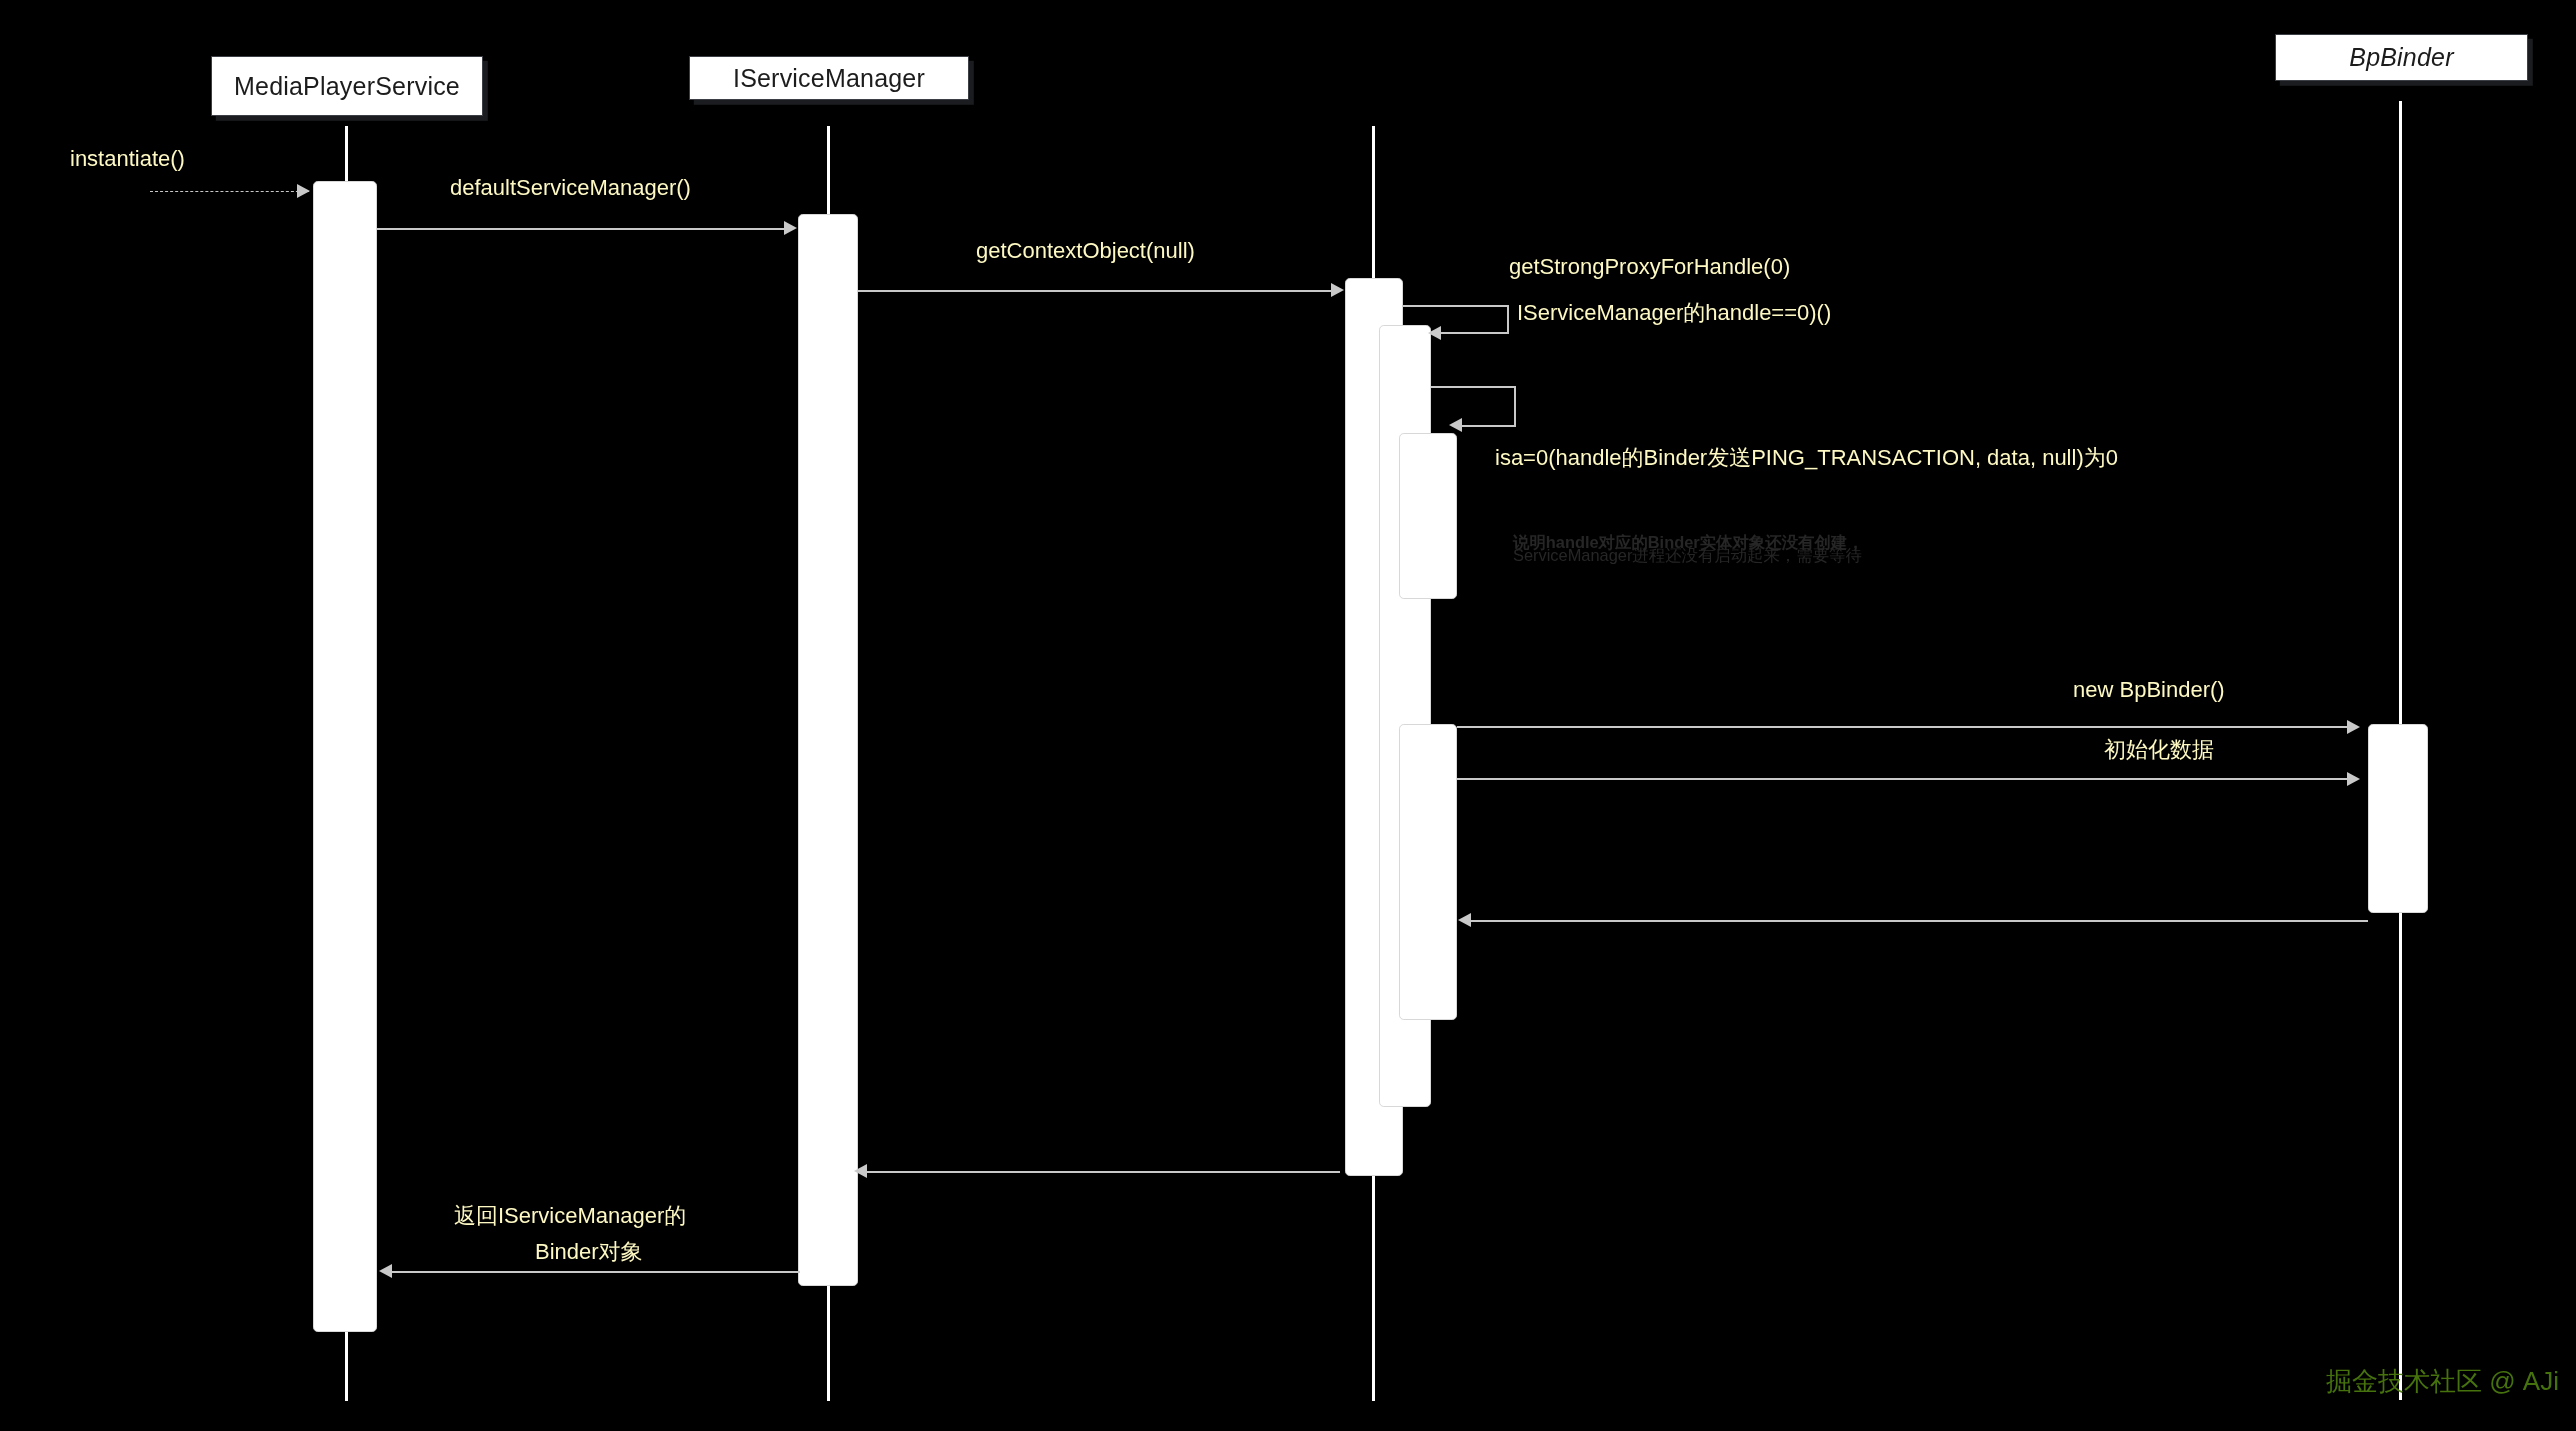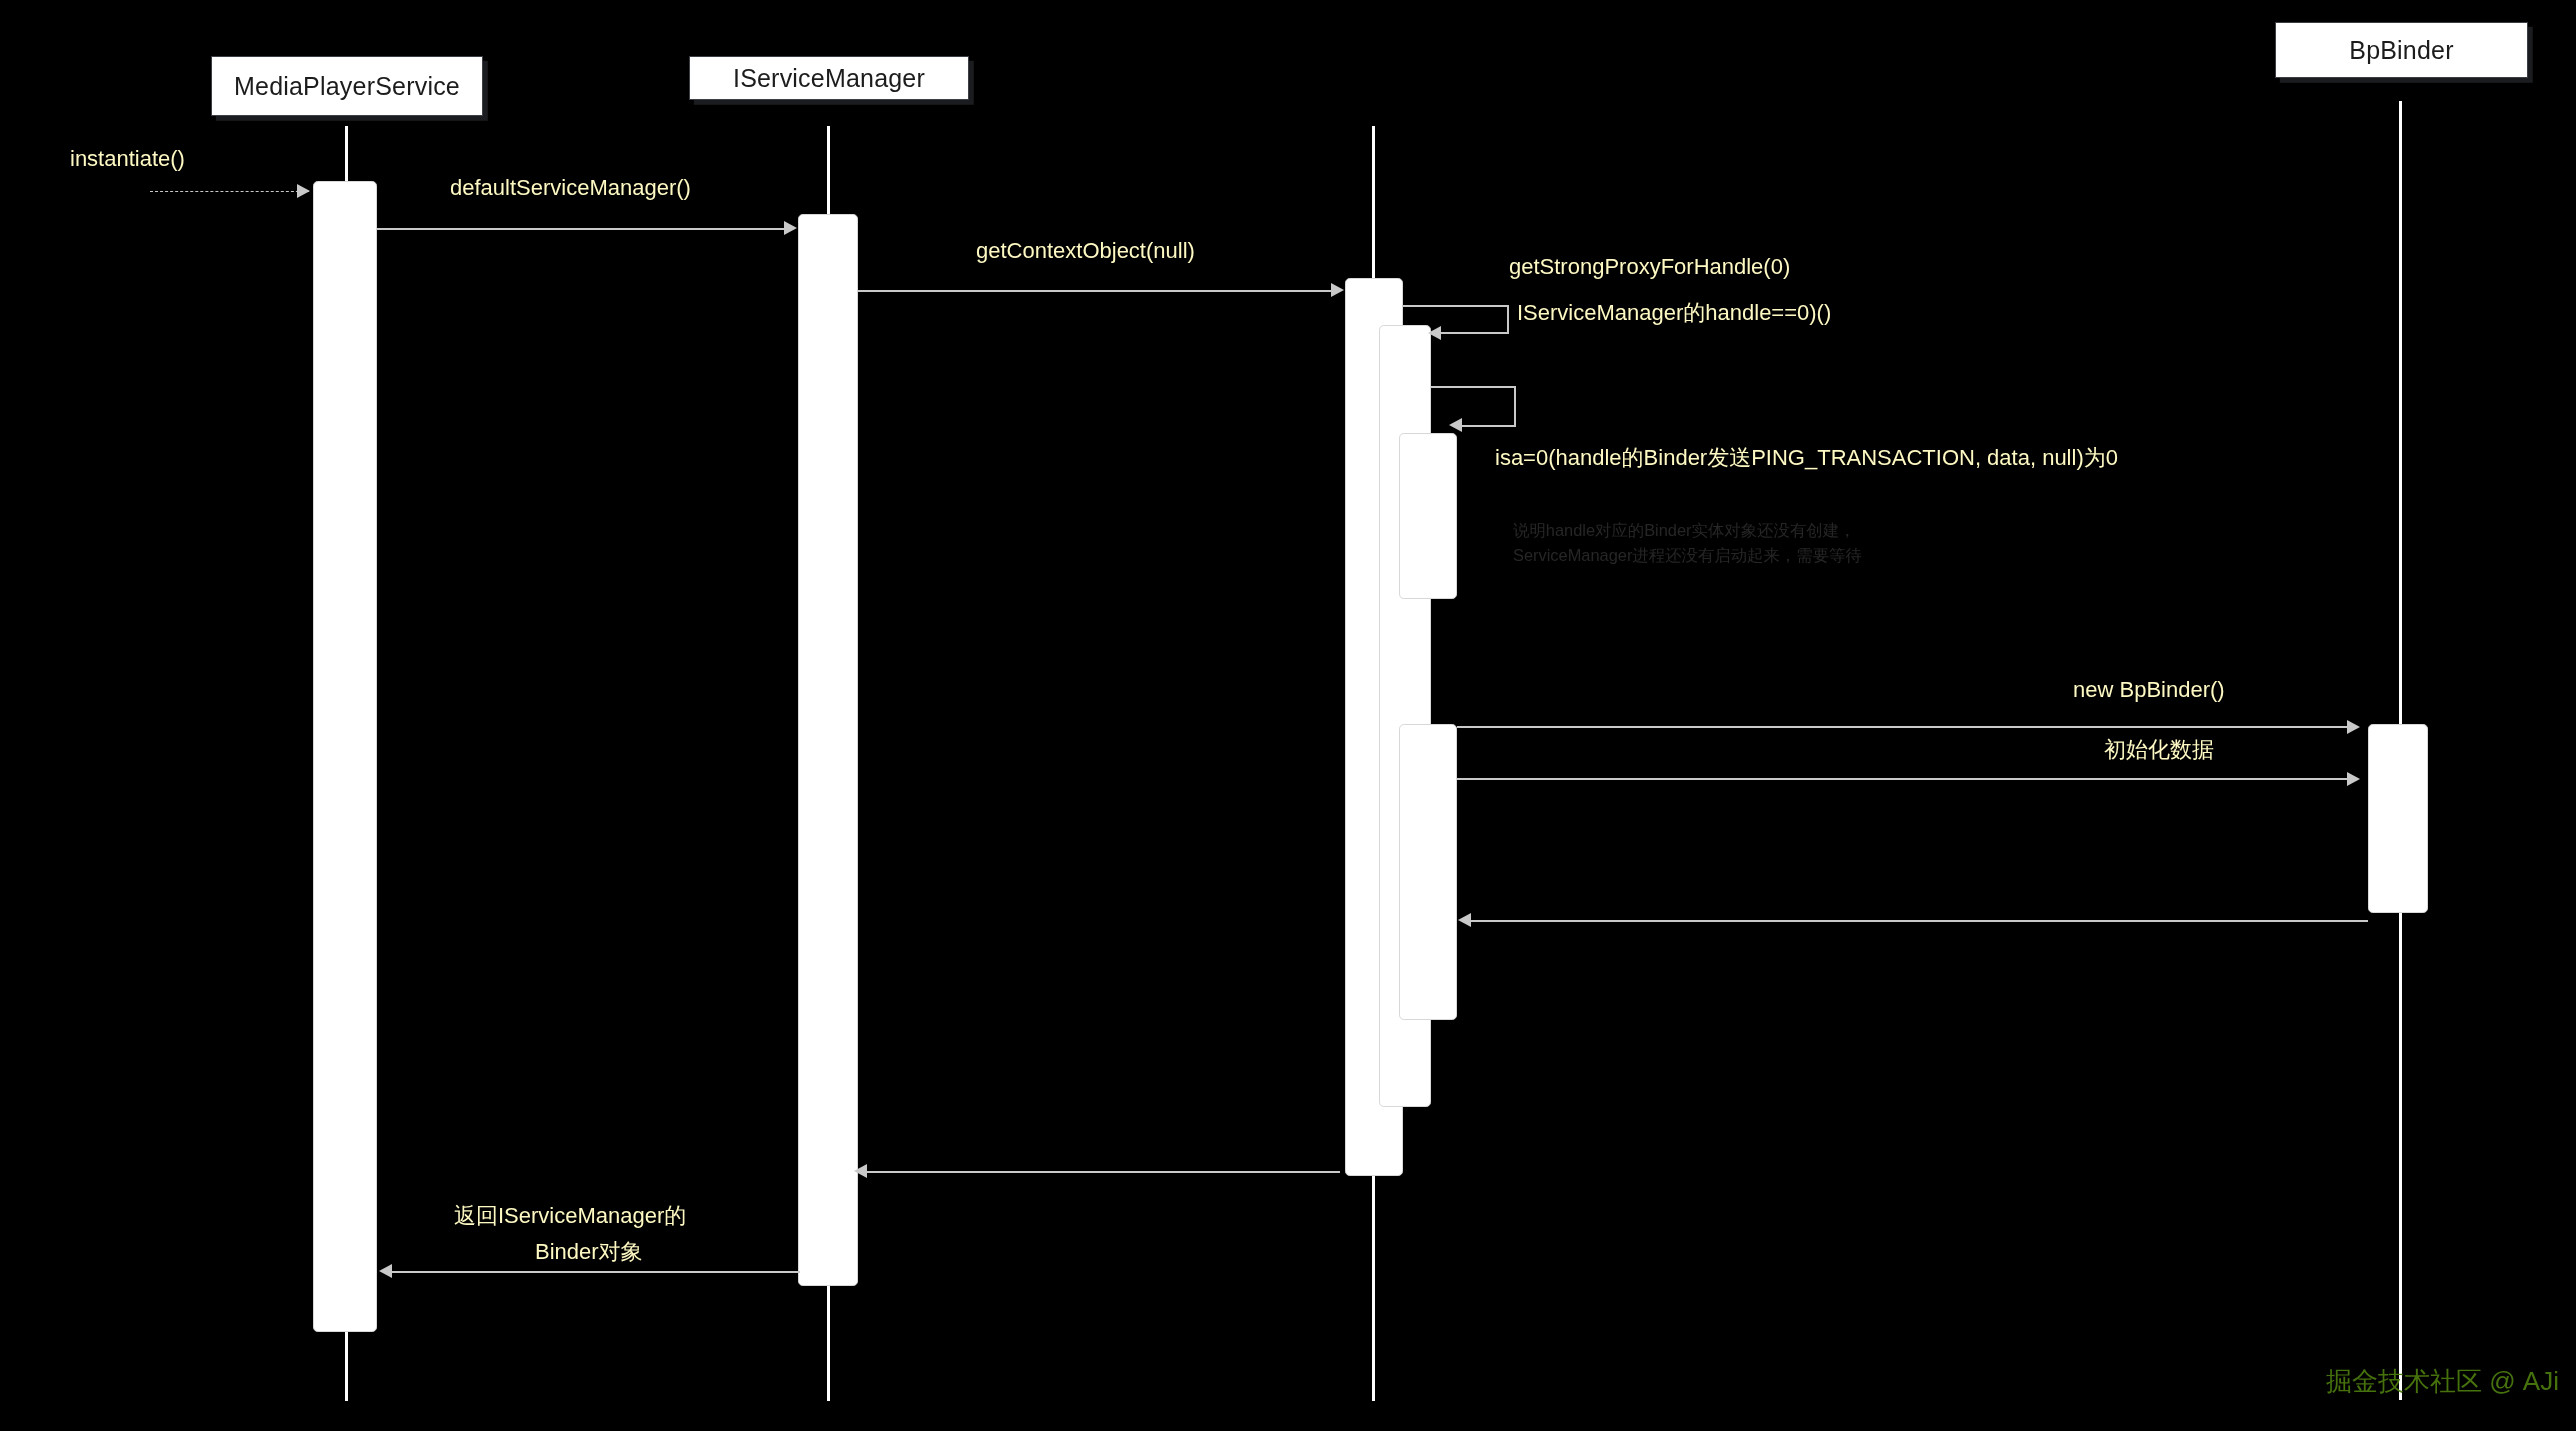--- a/index.html
+++ b/index.html
@@ -114,21 +114,21 @@
 
   <div class="lifeline-head" style="left:211px; top:56px; width:272px; height:60px;">
     <span>MediaPlayerService</span>
   </div>
 
   <div class="lifeline-head" style="left:689px; top:56px; width:280px; height:44px;">
     <span>IServiceManager</span>
   </div>
 
 
-  <div class="lifeline-head" style="left:2275px; top:22px; width:253px; height:56px;">
+  <div class="lifeline-head" style="left:2275px; top:34px; width:253px; height:47px;font-style:italic;">
     <span>BpBinder</span>
   </div>
 
   <div class="activation" style="left:313px; top:181px; width:64px; height:1151px;"></div>
 
   <div class="activation" style="left:798px; top:214px; width:60px; height:1072px;"></div>
 
   <div class="activation" style="left:1345px; top:278px; width:58px; height:898px;"></div>
 
   <div class="activation" style="left:1379px; top:325px; width:52px; height:782px;"></div>
@@ -157,21 +157,21 @@
   <div class="arrow-head left" style="left:1428px; top:326px;"></div>
   <div class="msg-label big" style="left:1509px; top:253px;">getStrongProxyForHandle(0)</div>
   <div class="msg-label big" style="left:1509px; top:299px;padding-left:8px;">IServiceManager的handle==0)()</div>
 
   <div class="msg-line" style="left:1431px; top:386px; width:85px;"></div>
   <div class="msg-vert" style="left:1514px; top:386px; height:41px;"></div>
   <div class="msg-line" style="left:1460px; top:425px; width:56px;"></div>
   <div class="arrow-head left" style="left:1449px; top:418px;"></div>
 
   <div class="msg-label big" style="left:1495px; top:444px;">isa=0(handle的Binder发送PING_TRANSACTION, data, null)为0</div>
-  <div class="msg-label small" style="left:1513px; top:520px;">说明handle对应的Binder实体对象还没有创建，</div>
+  <div class="msg-label small" style="left:1513px; top:532px;font-weight:bold;">说明handle对应的Binder实体对象还没有创建，</div>
   <div class="msg-label small" style="left:1513px; top:545px;">ServiceManager进程还没有启动起来，需要等待</div>
 
   <div class="msg-line" style="left:1457px; top:726px; width:898px;"></div>
   <div class="arrow-head right" style="left:2347px; top:720px;"></div>
   <div class="msg-label big" style="left:2073px; top:676px;">new BpBinder()</div>
 
   <div class="msg-line" style="left:1457px; top:778px; width:898px;"></div>
   <div class="arrow-head right" style="left:2347px; top:772px;"></div>
   <div class="msg-label big" style="left:2104px; top:736px;">初始化数据</div>
 

